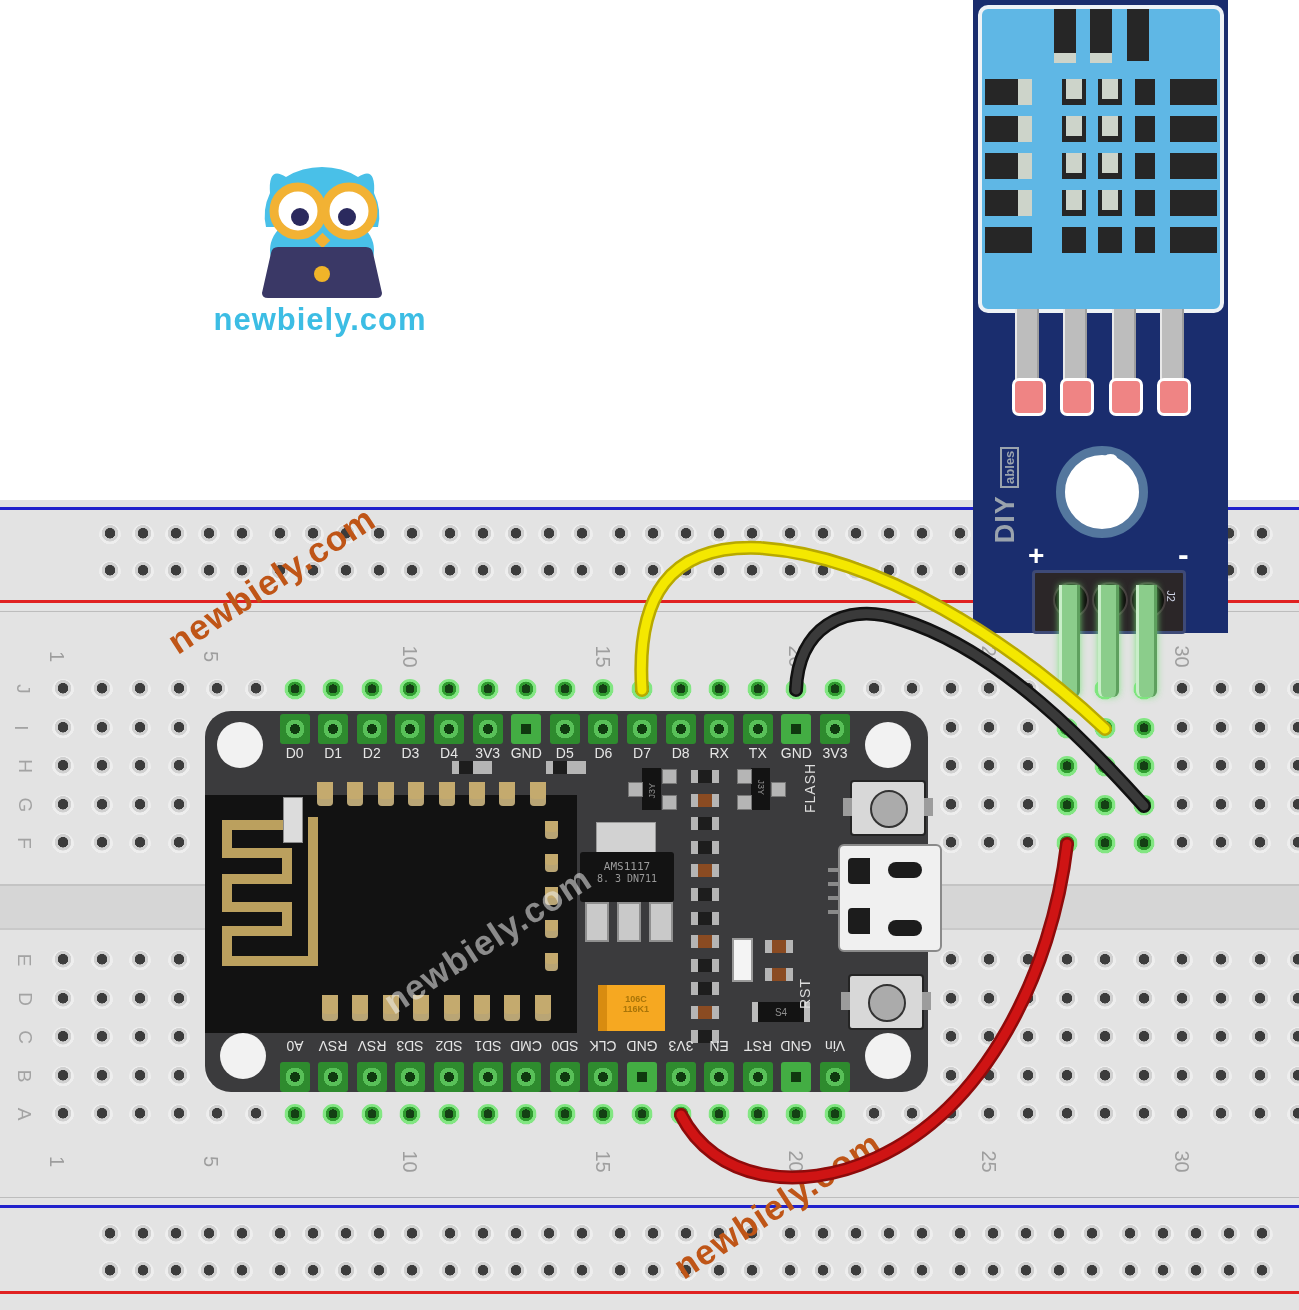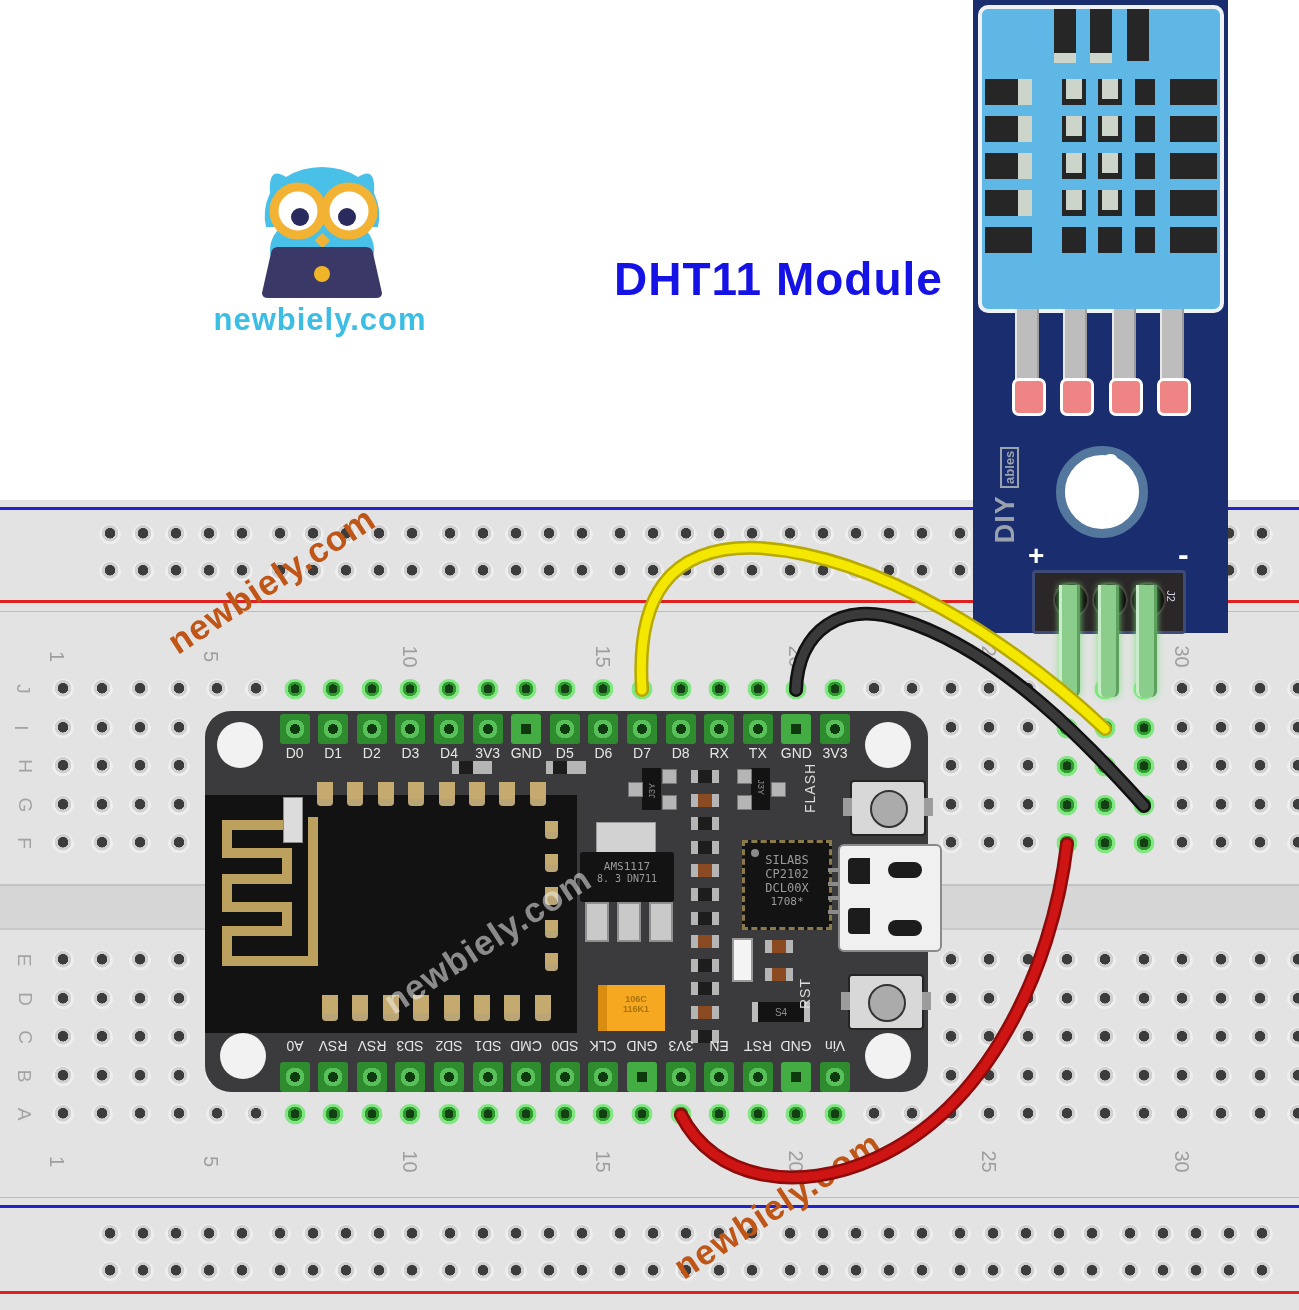--- a/index.html
+++ b/index.html
@@ -693,27 +693,20 @@
 
     <div class="abs" style="left:391px;top:111px;width:58px;height:30px;background:#d2d2d2;border:1px solid #9a9a9a"></div>
     <div class="chip abs" style="left:375px;top:141px;width:94px;height:50px;border-radius:3px;text-align:center">
       <div class="mono" style="font-size:11px;margin-top:8px">AMS1117</div>
       <div class="mono" style="font-size:10px">8. 3   DN711</div>
     </div>
     <div class="abs" style="left:380px;top:191px;width:20px;height:36px;background:#c9c9c9;border:2px solid #8f8f8f"></div>
     <div class="abs" style="left:412px;top:191px;width:20px;height:36px;background:#c9c9c9;border:2px solid #8f8f8f"></div>
     <div class="abs" style="left:444px;top:191px;width:20px;height:36px;background:#c9c9c9;border:2px solid #8f8f8f"></div>
 
-    <div class="chip abs" style="left:537px;top:129px;width:84px;height:84px;border:3px dashed #8a7a4a;text-align:center">
-      <div class="abs" style="left:6px;top:6px;width:8px;height:8px;border-radius:50%;background:#8a8a8a"></div>
-      <div class="mono" style="font-size:12px;margin-top:10px">SILABS</div>
-      <div class="mono" style="font-size:12px">CP2102</div>
-      <div class="mono" style="font-size:12px">DCL00X</div>
-      <div class="mono" style="font-size:11px">1708*</div>
-    </div>
 
     <div class="chip abs" style="left:437px;top:57px;width:19px;height:42px">
       <div class="abs" style="left:-14px;top:14px;width:13px;height:13px;background:#b5b5b5;border:1px solid #777"></div>
       <div class="abs" style="left:20px;top:1px;width:13px;height:13px;background:#b5b5b5;border:1px solid #777"></div>
       <div class="abs" style="left:20px;top:27px;width:13px;height:13px;background:#b5b5b5;border:1px solid #777"></div>
       <div class="rotccw" style="color:#8f8f8f;font-size:9px;margin-top:16px">J3Y</div>
     </div>
     <div class="chip abs" style="left:546px;top:57px;width:19px;height:42px">
       <div class="abs" style="left:-14px;top:1px;width:13px;height:13px;background:#b5b5b5;border:1px solid #777"></div>
       <div class="abs" style="left:-14px;top:27px;width:13px;height:13px;background:#b5b5b5;border:1px solid #777"></div>
@@ -859,14 +852,13 @@
     <ellipse cx="80" cy="95" rx="52" ry="38" fill="#49c0e8"></ellipse>
     <circle cx="56" cy="56" r="24" fill="#fff" stroke="#f2b234" stroke-width="9"></circle>
     <circle cx="107" cy="56" r="24" fill="#fff" stroke="#f2b234" stroke-width="9"></circle>
     <circle cx="58" cy="62" r="9" fill="#2b2a5e"></circle>
     <circle cx="105" cy="62" r="9" fill="#2b2a5e"></circle>
     <rect x="75" y="80" width="11" height="11" fill="#f2b234" transform="rotate(45 80.5 85.5)"></rect>
     <path d="M36 92 L124 92 Q130 92 131 98 L140 138 Q140 143 134 143 L26 143 Q20 143 20 138 L29 98 Q30 92 36 92 Z" fill="#3a3866"></path>
     <circle cx="80" cy="119" r="8" fill="#f0b429"></circle>
   </svg>
   <div class="abs" id="site" style="left:200px;top:302px;width:240px;text-align:center;z-index:7">newbiely.com</div>
-  <div class="abs" id="title" style="left:614px;top:252px;z-index:7">DHT11 Module</div>
 </div>
 
 </body></html>

